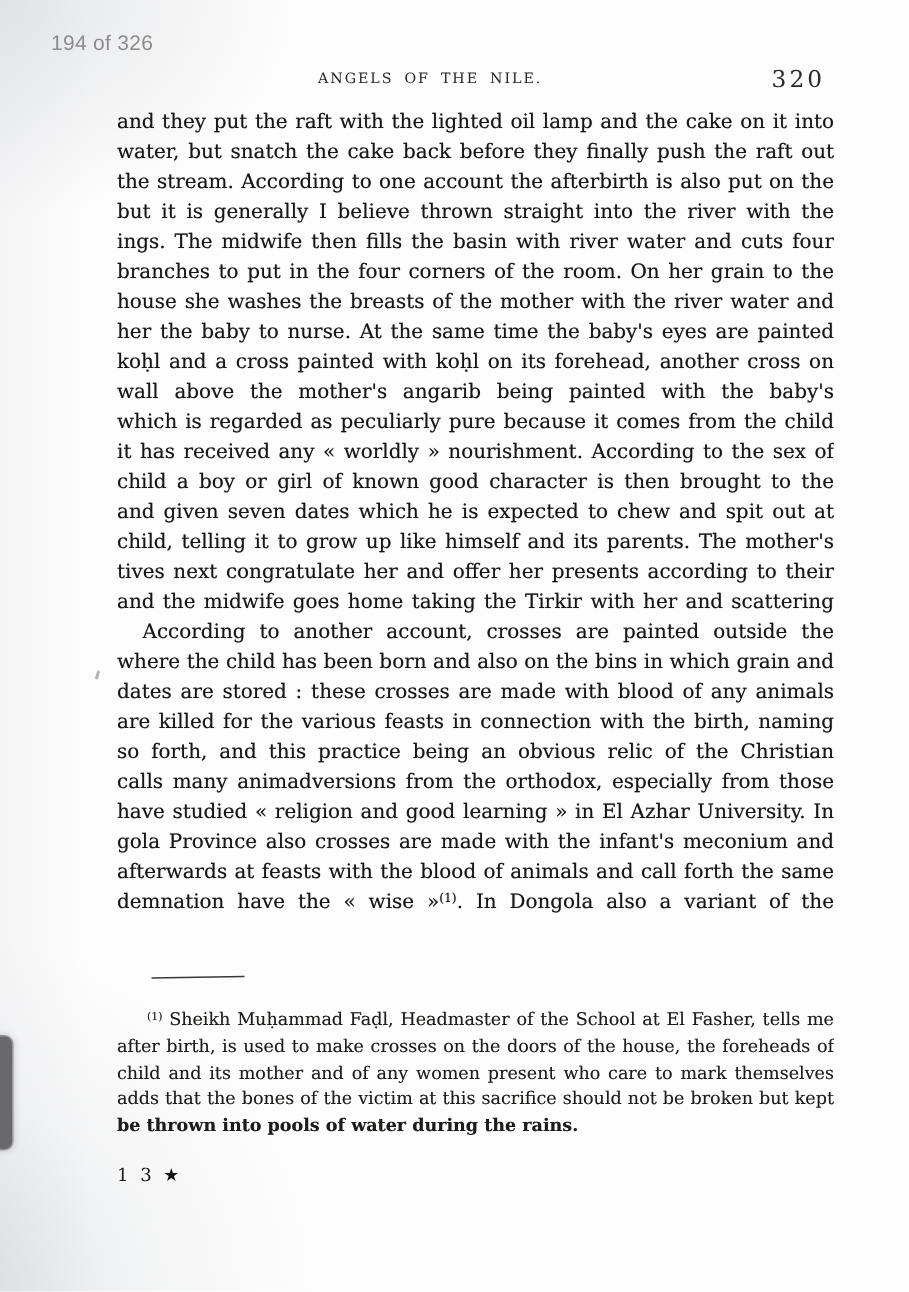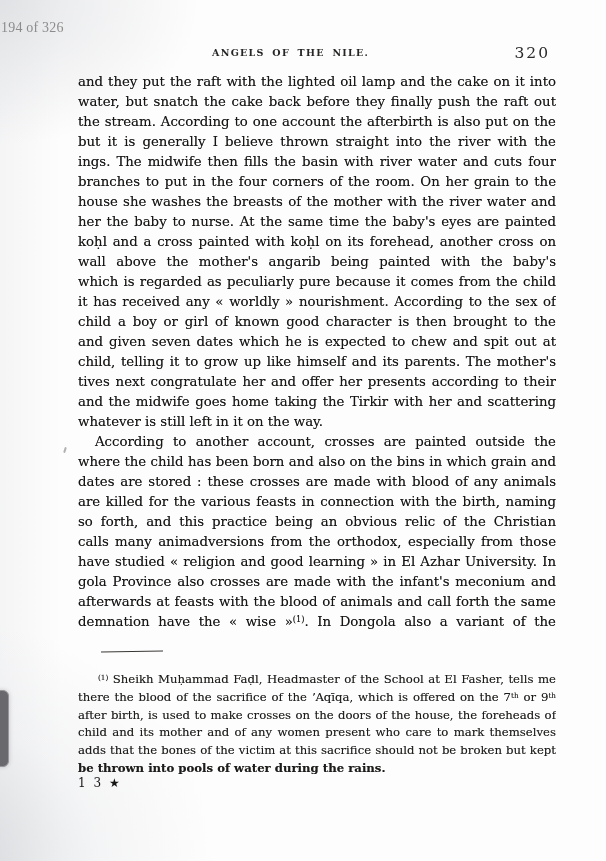--- a/index.html
+++ b/index.html
@@ -11,32 +11,33 @@
     background:
       radial-gradient(55% 28% at 0% 0%, rgba(208,210,214,0.55) 0%, rgba(245,245,246,0.0) 60%),
       radial-gradient(70% 45% at -8% 100%, rgba(196,198,203,0.60) 0%, rgba(224,226,229,0.30) 35%, rgba(252,252,252,0.0) 62%),
       linear-gradient(90deg, rgba(228,229,232,0.35) 0%, rgba(252,252,252,0) 10%),
       #fdfdfd;
     font-family: "DejaVu Serif", serif;
   }
   .page-indicator {
     position: absolute;
     left: 1px; top: 20px;
-    font-family: Liberation Serif, serif;
+    font-family: Liberation Sans, sans-serif;
     font-size: 14px;
     color: #8c8c8c;
     letter-spacing: 0.2px;
     white-space: nowrap;
+    padding-left: 33px;
   }
   .running-title {
     position: absolute;
     left: 212px; top: 47px; width: 122px;
     text-align: center;
     font-size: 9.5px;
-    font-weight: bold;
+    font-weight: normal;
     letter-spacing: 1.3px;
     word-spacing: 3px;
     color: #272625;
     white-space: nowrap;
   }
   .folio {
     position: absolute;
     left: 505px; top: 44px; width: 45px;
     text-align: right;
     font-size: 15.5px;
@@ -143,39 +144,37 @@
       <div class="line">her the baby to nurse. At the same time the baby's eyes are painted with</div>
       <div class="line">koḥl and a cross painted with koḥl on its forehead, another cross on the</div>
       <div class="line">wall above the mother's angarib being painted with the baby's meconium</div>
       <div class="line">which is regarded as peculiarly pure because it comes from the child before</div>
       <div class="line">it has received any « worldly » nourishment. According to the sex of the</div>
       <div class="line">child a boy or girl of known good character is then brought to the baby</div>
       <div class="line">and given seven dates which he is expected to chew and spit out at the</div>
       <div class="line">child, telling it to grow up like himself and its parents. The mother's rela-</div>
       <div class="line">tives next congratulate her and offer her presents according to their means,</div>
       <div class="line">and the midwife goes home taking the Tirkir with her and scattering about</div>
-      <div class="line short">whatever is still left in it on the way.</div>
 
       <div class="line indent">According to another account, crosses are painted outside the house</div>
       <div class="line">where the child has been born and also on the bins in which grain and</div>
       <div class="line">dates are stored : these crosses are made with blood of any animals which</div>
       <div class="line">are killed for the various feasts in connection with the birth, naming and</div>
       <div class="line">so forth, and this practice being an obvious relic of the Christian period</div>
       <div class="line">calls many animadversions from the orthodox, especially from those who</div>
       <div class="line">have studied « religion and good learning » in El Azhar University. In Don-</div>
       <div class="line">gola Province also crosses are made with the infant's meconium and again</div>
       <div class="line">afterwards at feasts with the blood of animals and call forth the same con-</div>
       <div class="line"><span>demnation have the « wise »</span><span class="sup">(1)</span><span>. In Dongola also a variant of the magical</span></div>
     </div>
 
     <div class="footnote-rule"></div>
 
     <div class="footnote">
       <div class="fline indent"><span class="sup">(1)</span><span> Sheikh Muḥammad Faḍl, Headmaster of the School at El Fasher, tells me that</span></div>
-      <div class="fline"><span>there the blood of the sacrifice of the ʼAqīqa, which is offered on the 7</span><span class="sup">th</span><span> or 9</span><span class="sup">th</span></div>
       <div class="fline">after birth, is used to make crosses on the doors of the house, the foreheads of the</div>
       <div class="fline">child and its mother and of any women present who care to mark themselves so. He</div>
       <div class="fline">adds that the bones of the victim at this sacrifice should not be broken but kept to</div>
       <div class="fline short">be thrown into pools of water during the rains.</div>
     </div>
 
     <div class="signature">1 3 ★</div>
 
     <div class="scan-artifact"></div>
   </div>

